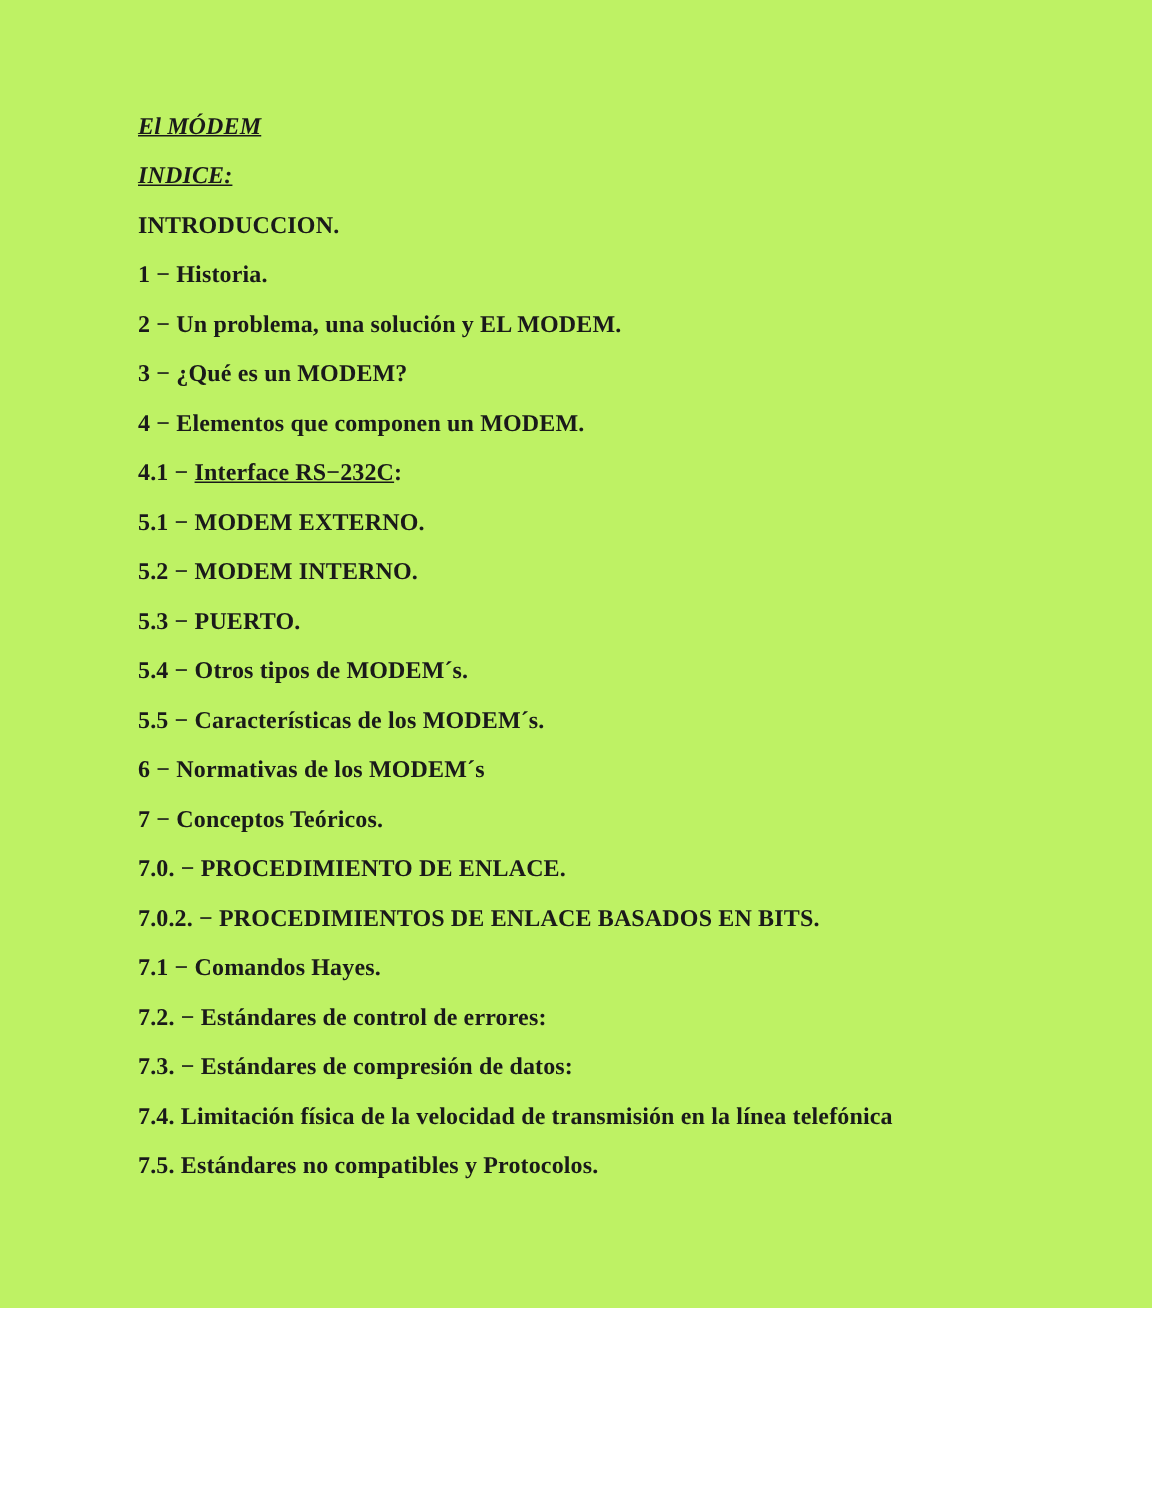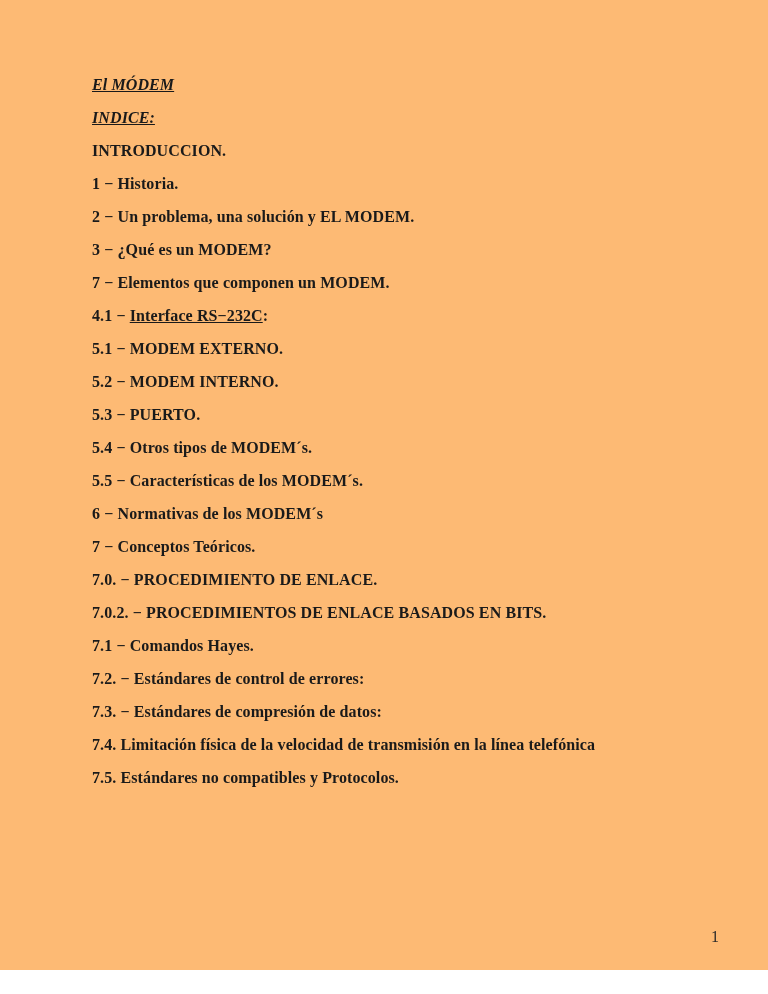--- a/index.html
+++ b/index.html
@@ -3,22 +3,22 @@
 <meta charset="utf-8">
 <style>
   html, body {
     margin: 0;
     padding: 0;
     background: #ffffff;
   }
   .page {
     position: relative;
     width: 768px;
-    height: 970px;
-    background: #fdba74;
+    height: 872px;
+    background: #bef264;
     overflow: hidden;
     font-family: "Liberation Serif", "DejaVu Serif", serif;
     color: #1a1a1a;
   }
   .content {
     position: absolute;
     left: 92px;
     top: 68px;
     right: 30px;
   }
@@ -53,21 +53,21 @@
 
 <div class="page">
   <div class="content">
     <p class="line title-line">El MÓDEM</p>
     <p class="line title-line">INDICE:</p>
     <div id="toc-items">
         <p class="line"><span>INTRODUCCION.</span></p>
         <p class="line"><span>1 − Historia.</span></p>
         <p class="line"><span>2 − Un problema, una solución y EL MODEM.</span></p>
         <p class="line"><span>3 − ¿Qué es un MODEM?</span></p>
-        <p class="line"><span>7 − Elementos que componen un MODEM.</span></p>
+        <p class="line"><span>4 − Elementos que componen un MODEM.</span></p>
         <p class="line"><span>4.1 − </span><span class="u">Interface RS−232C</span><span>:</span></p>
         <p class="line"><span>5.1 − MODEM EXTERNO.</span></p>
         <p class="line"><span>5.2 − MODEM INTERNO.</span></p>
         <p class="line"><span>5.3 − PUERTO.</span></p>
         <p class="line"><span>5.4 − Otros tipos de MODEM´s.</span></p>
         <p class="line"><span>5.5 − Características de los MODEM´s.</span></p>
         <p class="line"><span>6 − Normativas de los MODEM´s</span></p>
         <p class="line"><span>7 − Conceptos Teóricos.</span></p>
         <p class="line"><span>7.0. − PROCEDIMIENTO DE ENLACE.</span></p>
         <p class="line"><span>7.0.2. − PROCEDIMIENTOS DE ENLACE BASADOS EN BITS.</span></p>

